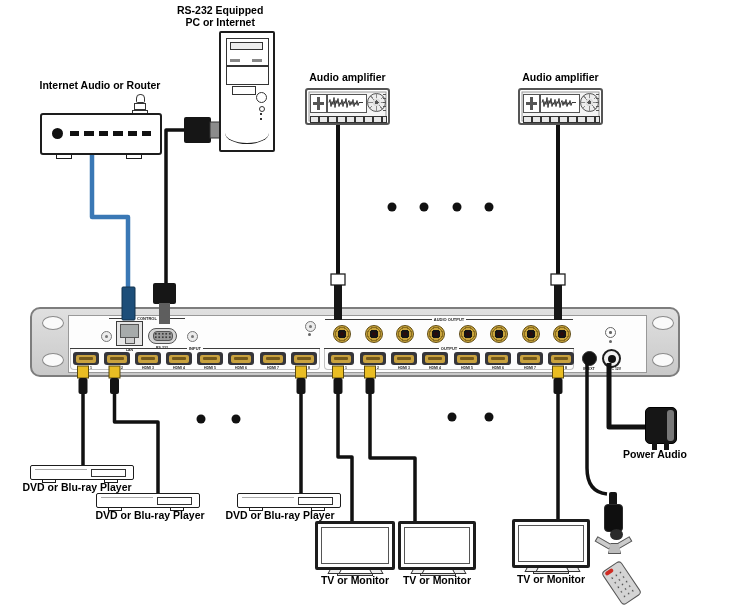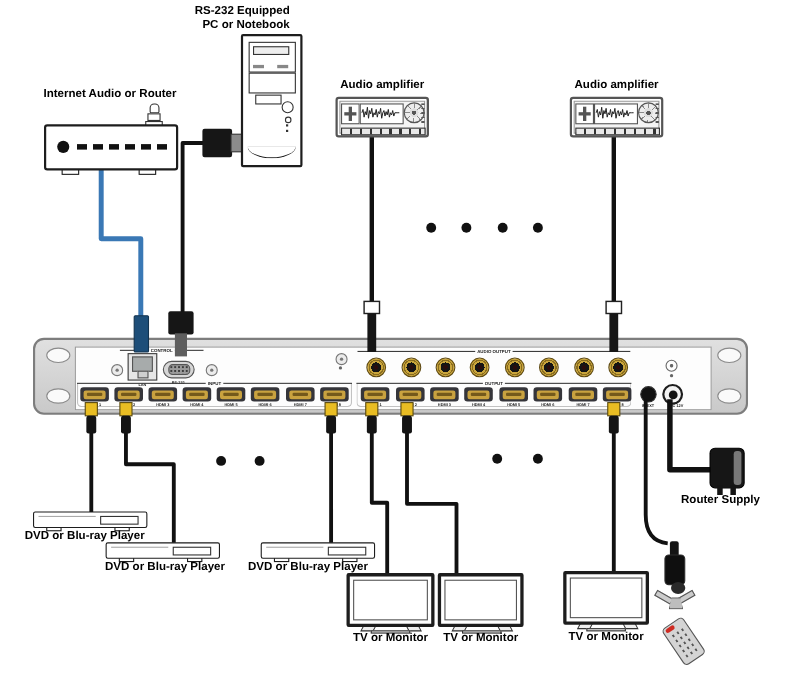--- a/index.html
+++ b/index.html
@@ -1,21 +1,21 @@
 <!DOCTYPE html>
 <html><head>
 <meta charset="utf-8">
 <style>
   html,body{margin:0;padding:0;background:#fff;}
   .canvas{position:relative;width:729px;height:613px;background:#fff;overflow:hidden;
           font-family:"Liberation Sans",sans-serif;}
   .abs{position:absolute;}
   .lbl{position:absolute;font-weight:bold;font-size:10.5px;color:#000;text-align:center;
        white-space:nowrap;line-height:11.5px;}
-  .lbl.left{text-align:right;}
+  .lbl.left{text-align:center;}
   .micro{position:absolute;font-size:3.5px;font-weight:bold;color:#222;text-align:center;line-height:4px;}
   
   .rack{position:absolute;left:30px;top:307px;width:650px;height:70px;
         background:linear-gradient(#e0e0e0,#c9c9c9);border:2px solid #7d7d7d;border-radius:10px;box-sizing:border-box;}
   .earhole{position:absolute;width:20px;height:12px;border:1.5px solid #8a8a8a;border-radius:50%;background:#fafafa;}
   .panel{position:absolute;left:36px;top:6px;width:579px;height:58px;background:#fdfdfd;
          border:1px solid #999;box-sizing:border-box;}
   .screw{position:absolute;width:9px;height:9px;border:1px solid #777;border-radius:50%;background:#ececec;}
   .screw::after{content:"";position:absolute;left:50%;top:50%;width:3px;height:3px;margin:-1.5px 0 0 -1.5px;
                 background:#777;border-radius:50%;}
@@ -258,21 +258,21 @@
         <circle cx="489" cy="207" r="4.5"></circle>
       <circle cx="201" cy="419" r="4.5"></circle>
         <circle cx="236" cy="419" r="4.5"></circle>
       <circle cx="452" cy="417" r="4.5"></circle>
         <circle cx="489" cy="417" r="4.5"></circle>
     </g>
   </svg>
 
   <div class="lbl left" style="left:177px;top:5px">
     <div>RS-232 Equipped</div>
-    <div>PC or Notebook</div>
+    <div>PC or Internet</div>
   </div>
   <div class="pc">
     <div class="pc-bay1"></div>
     <div class="pc-bay2"></div>
     <div class="pc-panel"></div>
     <div class="pc-power"></div>
     <div class="pc-dot1"></div>
     <div class="pc-d2"></div>
     <div class="pc-d3"></div>
     <div class="pc-arc"></div>
@@ -350,21 +350,21 @@
 
   <div class="tvfoot" style="left:526px;top:566px;transform:skewX(-28deg)"></div>
   <div class="tvfoot" style="left:567px;top:566px;transform:skewX(28deg)"></div>
   <div class="tvbase" style="left:533px;top:571px"></div>
   <div class="tv" style="left:512px;top:519px;width:78px;height:49px"></div>
   <div class="lbl" style="left:512px;top:574px;width:78px">TV or Monitor</div>
 
   <div class="psu"></div>
   <div class="prong" style="left:652px;top:441px"></div>
   <div class="prong" style="left:664px;top:441px"></div>
-  <div class="lbl" style="left:607px;top:449px;width:96px">Router Supply</div>
+  <div class="lbl" style="left:607px;top:449px;width:96px">Power Audio</div>
 
   <div class="ir-boot"></div>
   <div class="ir-barrel"></div>
   <div class="ir-leg" style="left:595px;top:540px;transform:rotate(30deg)"></div>
   <div class="ir-leg" style="left:615px;top:540px;transform:rotate(-30deg)"></div>
   <div class="ir-legC"></div>
   <div class="ir-dome"></div>
   <div class="remote"></div>
 
 </div>

